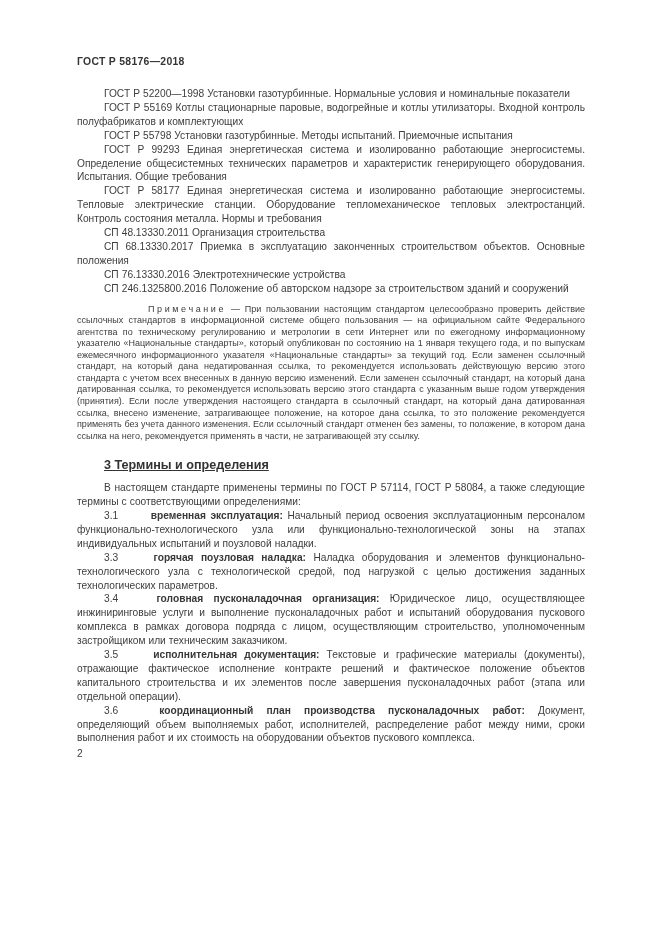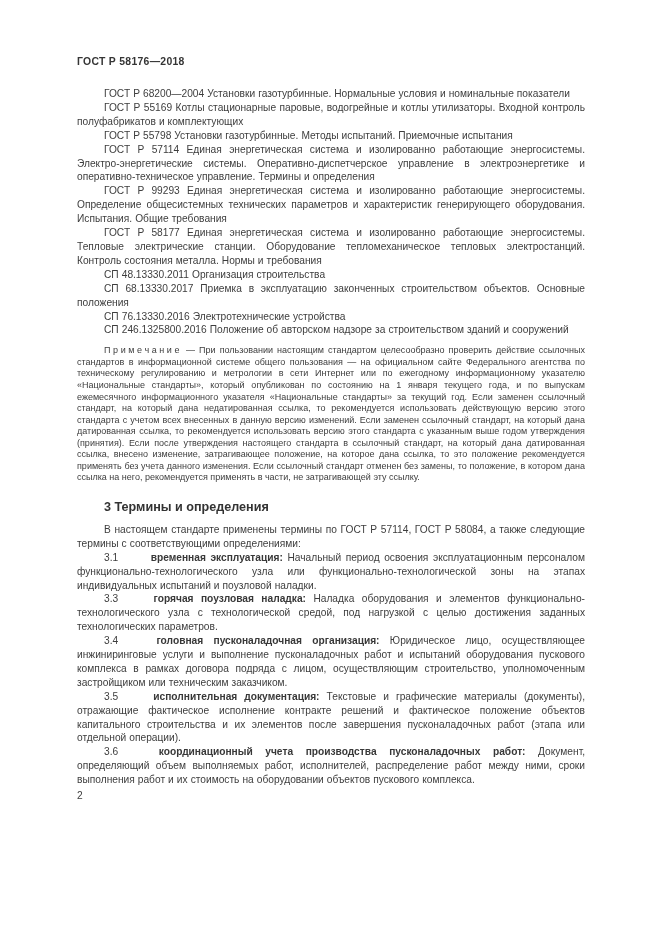--- a/index.html
+++ b/index.html
@@ -35,51 +35,52 @@
   }
   .note {
     margin-top: 8px;
     font-size: 9px;
     line-height: 11.55px;
     text-align: justify;
     text-indent: 27px;
   }
   .note-label {
     letter-spacing: 2.6px;
+    margin-left: 44px;
   }
   .section-title {
     margin: 16px 0 9px 0;
     font-size: 12.6px;
     font-weight: bold;
     color: #333333;
     text-indent: 27px;
+    text-decoration: underline;
   }
   .term .t-name {
     font-weight: bold;
     color: #383838;
     margin-left: 28px;
   }
   .page-number {
     margin-top: 3px;
     font-size: 10.2px;
     text-align: left;
   }
 </style>
 </head>
 <body>
 
 <div class="page">
 
   <div class="doc-header">ГОСТ Р 58176—2018</div>
 
   <div id="refs-list">
-      <p class="para">ГОСТ Р 68200—2004 Установки газотурбинные. Нормальные условия и номинальные показатели</p>
+      <p class="para">ГОСТ Р 52200—1998 Установки газотурбинные. Нормальные условия и номинальные показатели</p>
       <p class="para">ГОСТ Р 55169 Котлы стационарные паровые, водогрейные и котлы утилизаторы. Входной контроль полуфабрикатов и комплектующих</p>
       <p class="para">ГОСТ Р 55798 Установки газотурбинные. Методы испытаний. Приемочные испытания</p>
-      <p class="para">ГОСТ Р 57114 Единая энергетическая система и изолированно работающие энергосистемы. Электро-энергетические системы. Оперативно-диспетчерское управление в электроэнергетике и оперативно-техническое управление. Термины и определения</p>
       <p class="para">ГОСТ Р 99293 Единая энергетическая система и изолированно работающие энергосистемы. Определение общесистемных технических параметров и характеристик генерирующего оборудования. Испытания. Общие требования</p>
       <p class="para">ГОСТ Р 58177 Единая энергетическая система и изолированно работающие энергосистемы. Тепловые электрические станции. Оборудование тепломеханическое тепловых электростанций. Контроль состояния металла. Нормы и требования</p>
       <p class="para">СП 48.13330.2011 Организация строительства</p>
       <p class="para">СП 68.13330.2017 Приемка в эксплуатацию законченных строительством объектов. Основные положения</p>
       <p class="para">СП 76.13330.2016 Электротехнические устройства</p>
       <p class="para">СП 246.1325800.2016 Положение об авторском надзоре за строительством зданий и сооружений</p>
     </div>
 
   <p class="note">
     <span class="note-label">Примечание</span>
@@ -88,18 +89,18 @@
 
   <h2 class="section-title">3 Термины и определения</h2>
 
   <p class="para">В настоящем стандарте применены термины по ГОСТ Р 57114, ГОСТ Р 58084, а также следующие термины с соответствующими определениями:</p>
 
   <div id="terms-list">
       <p class="para term"><span class="t-num">3.1</span> <span class="t-name">временная эксплуатация:</span> <span class="t-def">Начальный период освоения эксплуатационным персоналом функционально-технологического узла или функционально-технологической зоны на этапах индивидуальных испытаний и поузловой наладки.</span></p>
       <p class="para term"><span class="t-num">3.3</span> <span class="t-name">горячая поузловая наладка:</span> <span class="t-def">Наладка оборудования и элементов функционально-технологического узла с технологической средой, под нагрузкой с целью достижения заданных технологических параметров.</span></p>
       <p class="para term"><span class="t-num">3.4</span> <span class="t-name">головная пусконаладочная организация:</span> <span class="t-def">Юридическое лицо, осуществляющее инжиниринговые услуги и выполнение пусконаладочных работ и испытаний оборудования пускового комплекса в рамках договора подряда с лицом, осуществляющим строительство, уполномоченным застройщиком или техническим заказчиком.</span></p>
       <p class="para term"><span class="t-num">3.5</span> <span class="t-name">исполнительная документация:</span> <span class="t-def">Текстовые и графические материалы (документы), отражающие фактическое исполнение контракте решений и фактическое положение объектов капитального строительства и их элементов после завершения пусконаладочных работ (этапа или отдельной операции).</span></p>
-      <p class="para term"><span class="t-num">3.6</span> <span class="t-name">координационный учета производства пусконаладочных работ:</span> <span class="t-def">Документ, определяющий объем выполняемых работ, исполнителей, распределение работ между ними, сроки выполнения работ и их стоимость на оборудовании объектов пускового комплекса.</span></p>
+      <p class="para term"><span class="t-num">3.6</span> <span class="t-name">координационный план производства пусконаладочных работ:</span> <span class="t-def">Документ, определяющий объем выполняемых работ, исполнителей, распределение работ между ними, сроки выполнения работ и их стоимость на оборудовании объектов пускового комплекса.</span></p>
     </div>
 
   <div class="page-number">2</div>
 
 </div>
 
 </body></html>

